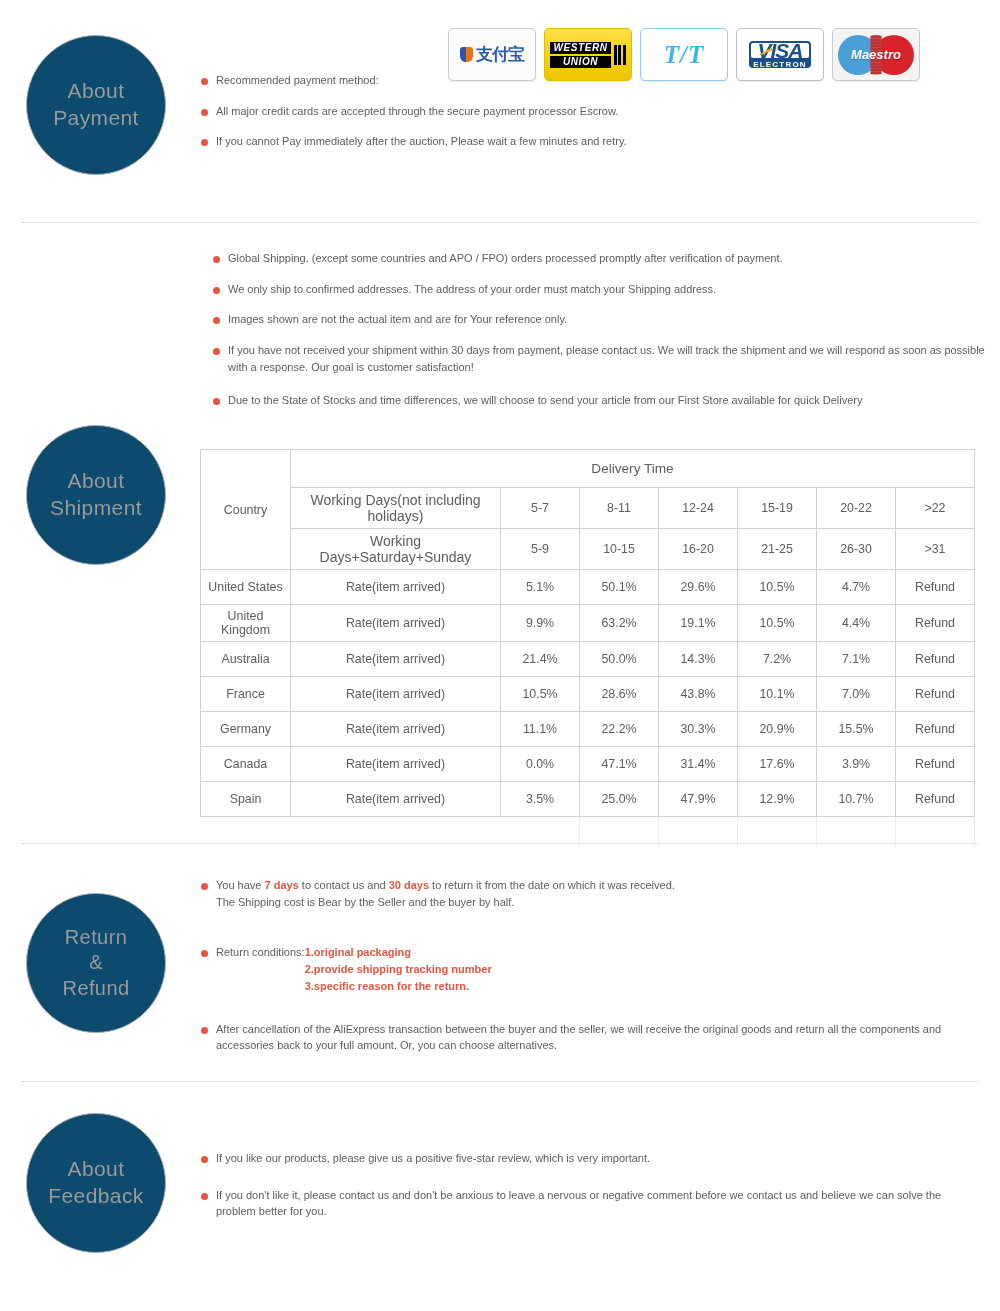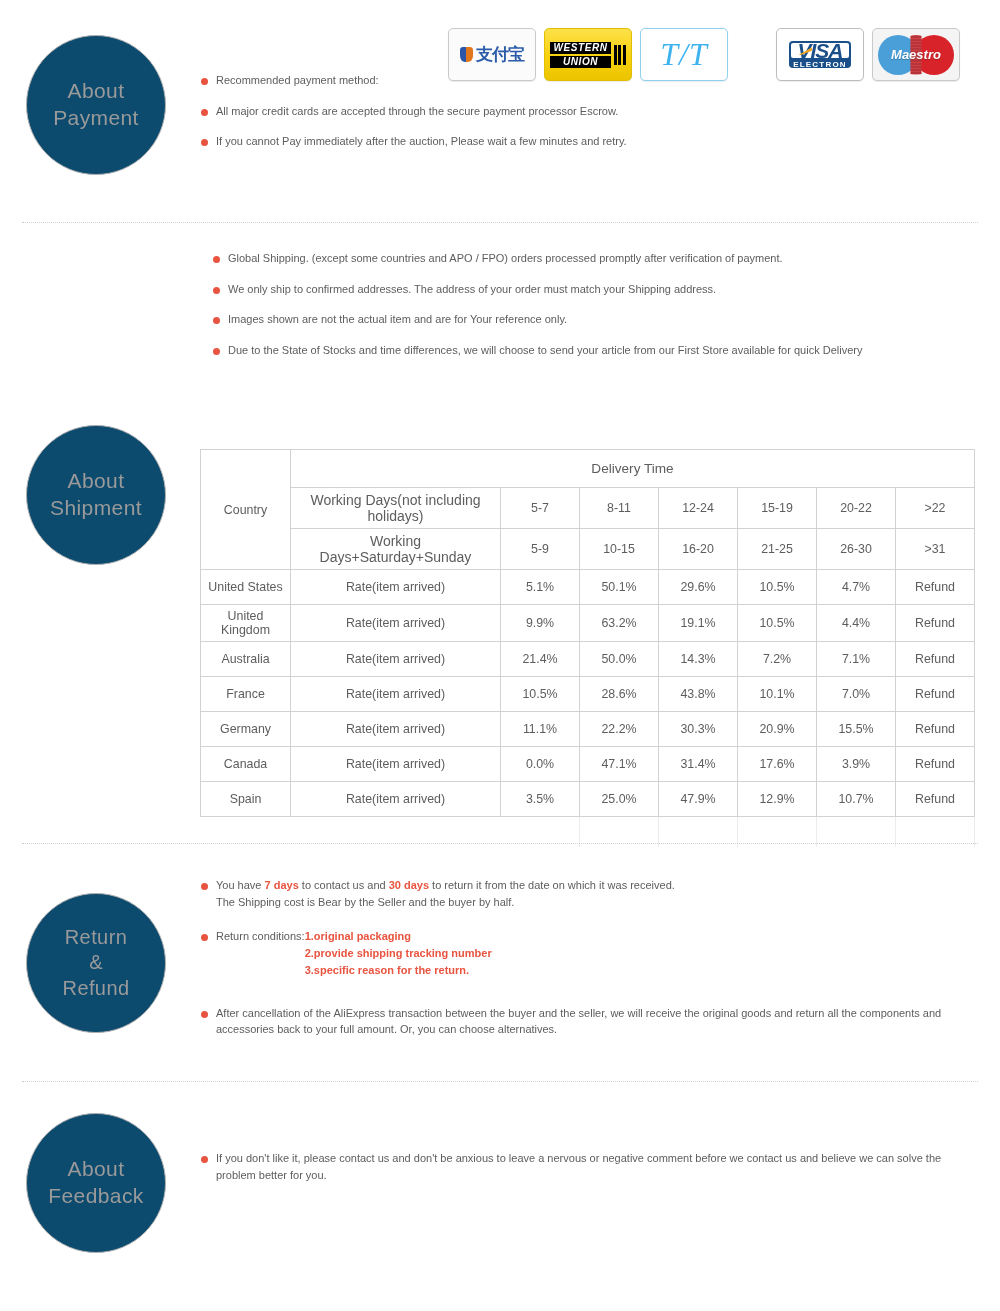--- a/index.html
+++ b/index.html
@@ -78,21 +78,21 @@
     border-radius: 5px;
     background: #fbfbfb;
     display: flex;
     align-items: center;
     justify-content: center;
     overflow: hidden;
     box-shadow: 0 1px 1px rgba(0,0,0,.08);
   }
   .logo.wu { background: linear-gradient(180deg,#fde14a 0%,#f7d10c 55%,#ecc400 100%); border-color:#e0bf00;}
   .logo.tt { background:#ffffff; border-color:#8fd0ef; }
-  .logo.visa { background:#ffffff; border-color:#bdbdbd; padding:12px;margin-left:40px; }
+  .logo.visa { background:#ffffff; border-color:#bdbdbd; padding:12px; }
   .logo.maestro { background:#f4f4f4; border-color:#c9c9c9; }
 
   
   .alipay { display:flex; align-items:center; gap:3px; }
   .alipay .shield {
     width: 13px; height: 15px;
     background: linear-gradient(90deg,#2b56a8 0%,#2b56a8 48%,#e2761b 48%,#e2761b 100%);
     border-radius: 3px 3px 40% 40%;
   }
   .alipay .zh {
@@ -111,21 +111,21 @@
     font-size:10px; font-weight:bold; letter-spacing:.6px;
     padding:1px 3px; font-family:"Liberation Sans", sans-serif;
   }
   .wu-bars { display:flex; gap:1.5px; align-items:flex-end; }
   .wu-bars i { display:block; width:3px; height:20px; background:#000; }
   .wu-bars i:nth-child(2){ height:20px; }
   .wu-bars i:nth-child(3){ height:20px; }
 
   
   .tt-txt {
-    color:#3fb3ef; font-size:32px; font-weight:normal; font-style:italic;
+    color:#3fb3ef; font-size:25px; font-weight:bold; font-style:italic;
     font-family:"Liberation Serif", serif; letter-spacing:1px;
   }
 
   
   .visa-box {
     width:100%; height:100%;
     background:#1a4f8a;
     border-radius:4px;
     display:flex; flex-direction:column;
     align-items:center; justify-content:flex-start;
@@ -289,20 +289,23 @@
   <div class="bullets" style="left:212px; top:250px; width:782px;">
     <div class="bullet">
       <span>Global Shipping. (except some countries and APO / FPO) orders processed promptly after verification of payment.</span>
     </div>
     <div class="bullet">
       <span>We only ship to confirmed addresses. The address of your order must match your Shipping address.</span>
     </div>
     <div class="bullet">
       <span>Images shown are not the actual item and are for Your reference only.</span>
     </div>
+    <div class="bullet" style="margin-bottom:16px;">
+      <span>If you have not received your shipment within 30 days from payment, please contact us. We will track the shipment and we will respond as soon as possible with a response. Our goal is customer satisfaction!</span>
+    </div>
     <div class="bullet">
       <span>Due to the State of Stocks and time differences, we will choose to send your article from our First Store available for quick Delivery</span>
     </div>
   </div>
 
   <table class="dtable" style="left:200px; top:449px;">
     <tbody>
       <tr class="hrow">
         <td class="c-country" rowspan="3">Country</td>
         <td class="dtitle" colspan="7">Delivery Time</td>
@@ -416,21 +419,21 @@
 <div class="section">
 
   <div class="badge" style="left:26px; top:893px; width:140px; height:140px; font-size:20px;">
     <span class="l">Return</span>
     <span class="l">&amp;</span>
     <span class="l">Refund</span>
   </div>
 
   <div class="bullets" style="left:200px; top:877px; width:780px;">
 
-    <div class="bullet" style="margin-bottom:18px;">
+    <div class="bullet" style="margin-bottom:34px;">
       <span>You have </span><span class="hl">7 days</span><span> to contact us and </span><span class="hl">30 days</span><span> to return it from the date on which it was received.</span><br>
       <span>The Shipping cost is Bear by the Seller and the buyer by half.</span>
     </div>
 
     <div class="bullet" style="margin-bottom:26px;">
       <span>Return conditions:</span><span class="ret-cond-lines hl-block"><span>1.original packaging</span><span>2.provide shipping tracking number</span><span>3.specific reason for the return.</span></span>
     </div>
 
     <div class="bullet">
       <span>After cancellation of the AliExpress transaction between the buyer and the seller, we will receive the original goods and return all the components and accessories back to your full amount. Or, you can choose alternatives.</span>
@@ -441,17 +444,20 @@
 </div>
 
 <div class="section">
 
   <div class="badge" style="left:26px; top:1113px; width:140px; height:140px; font-size:21px;">
     <span class="l">About</span>
     <span class="l">Feedback</span>
   </div>
 
   <div class="bullets" style="left:200px; top:1150px; width:760px;">
+    <div class="bullet" style="margin-bottom:20px;">
+      <span>If you like our products, please give us a positive five-star review, which is very important.</span>
+    </div>
     <div class="bullet">
       <span>If you don't like it, please contact us and don't be anxious to leave a nervous or negative comment before we contact us and believe we can solve the problem better for you.</span>
     </div>
   </div>
 </div>
 
 </body></html>

